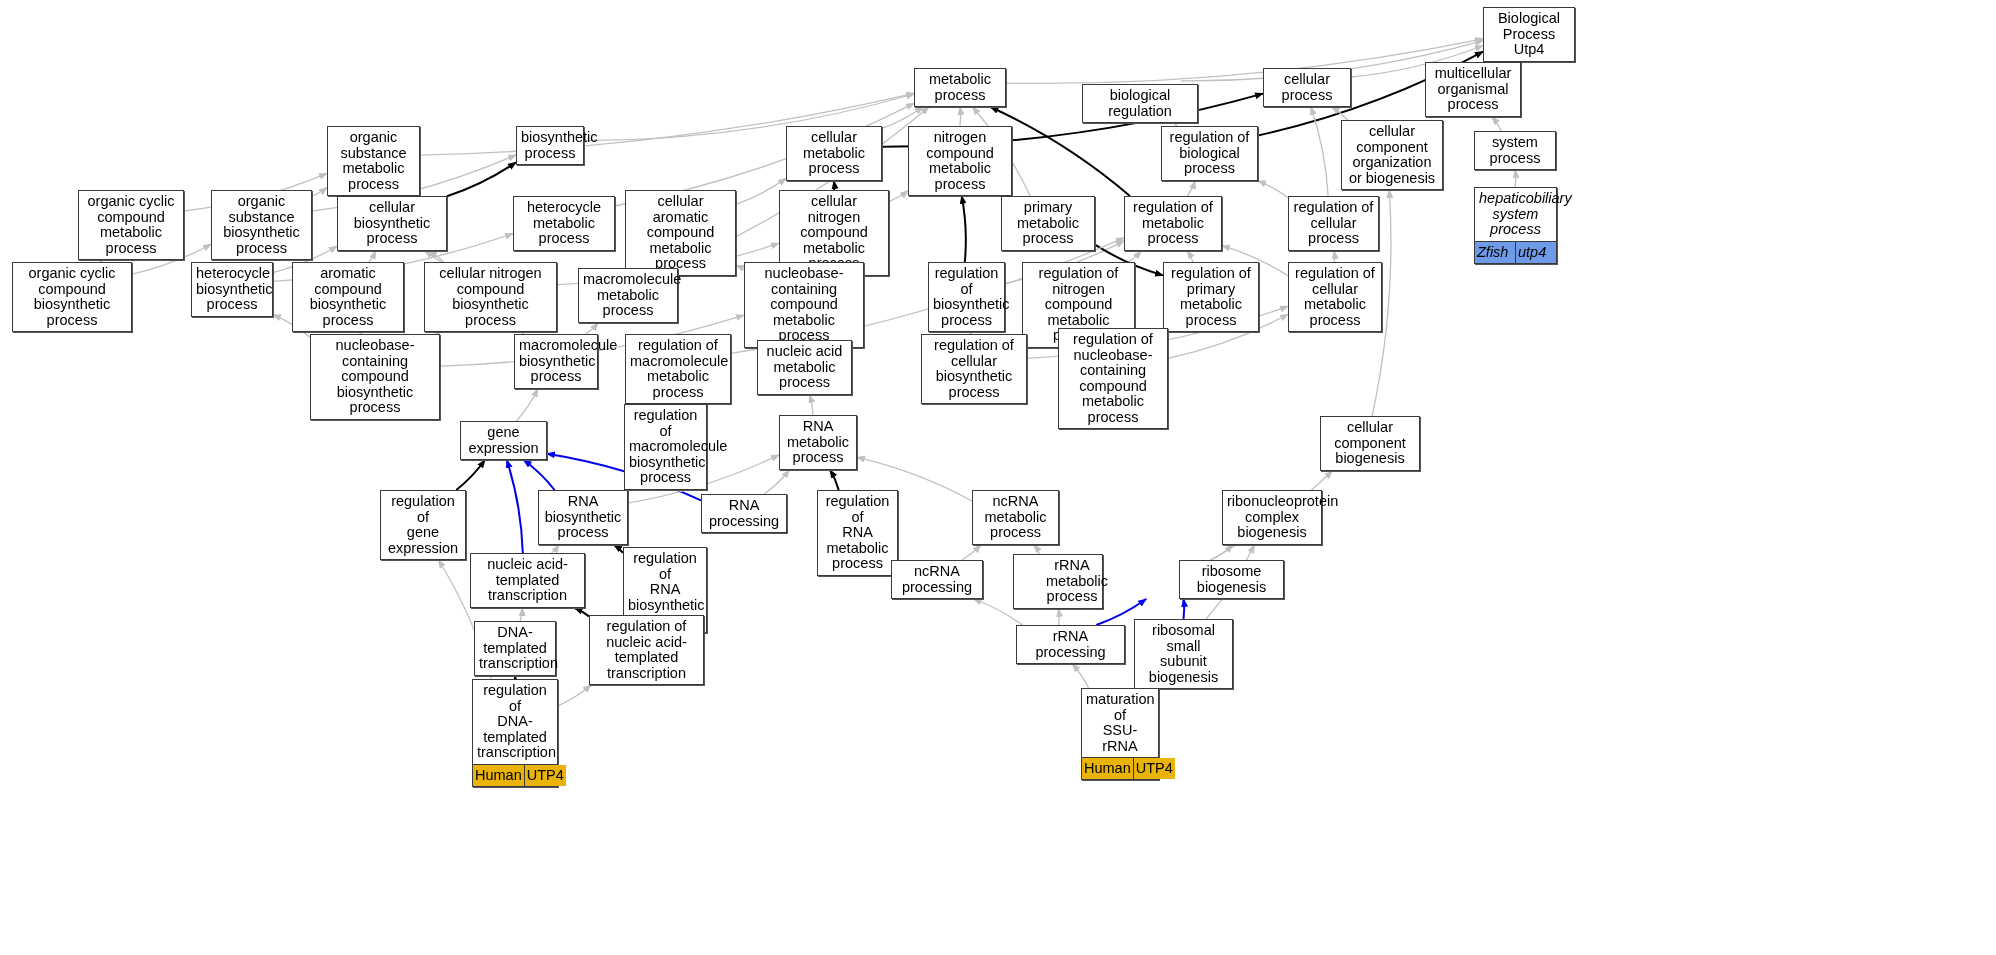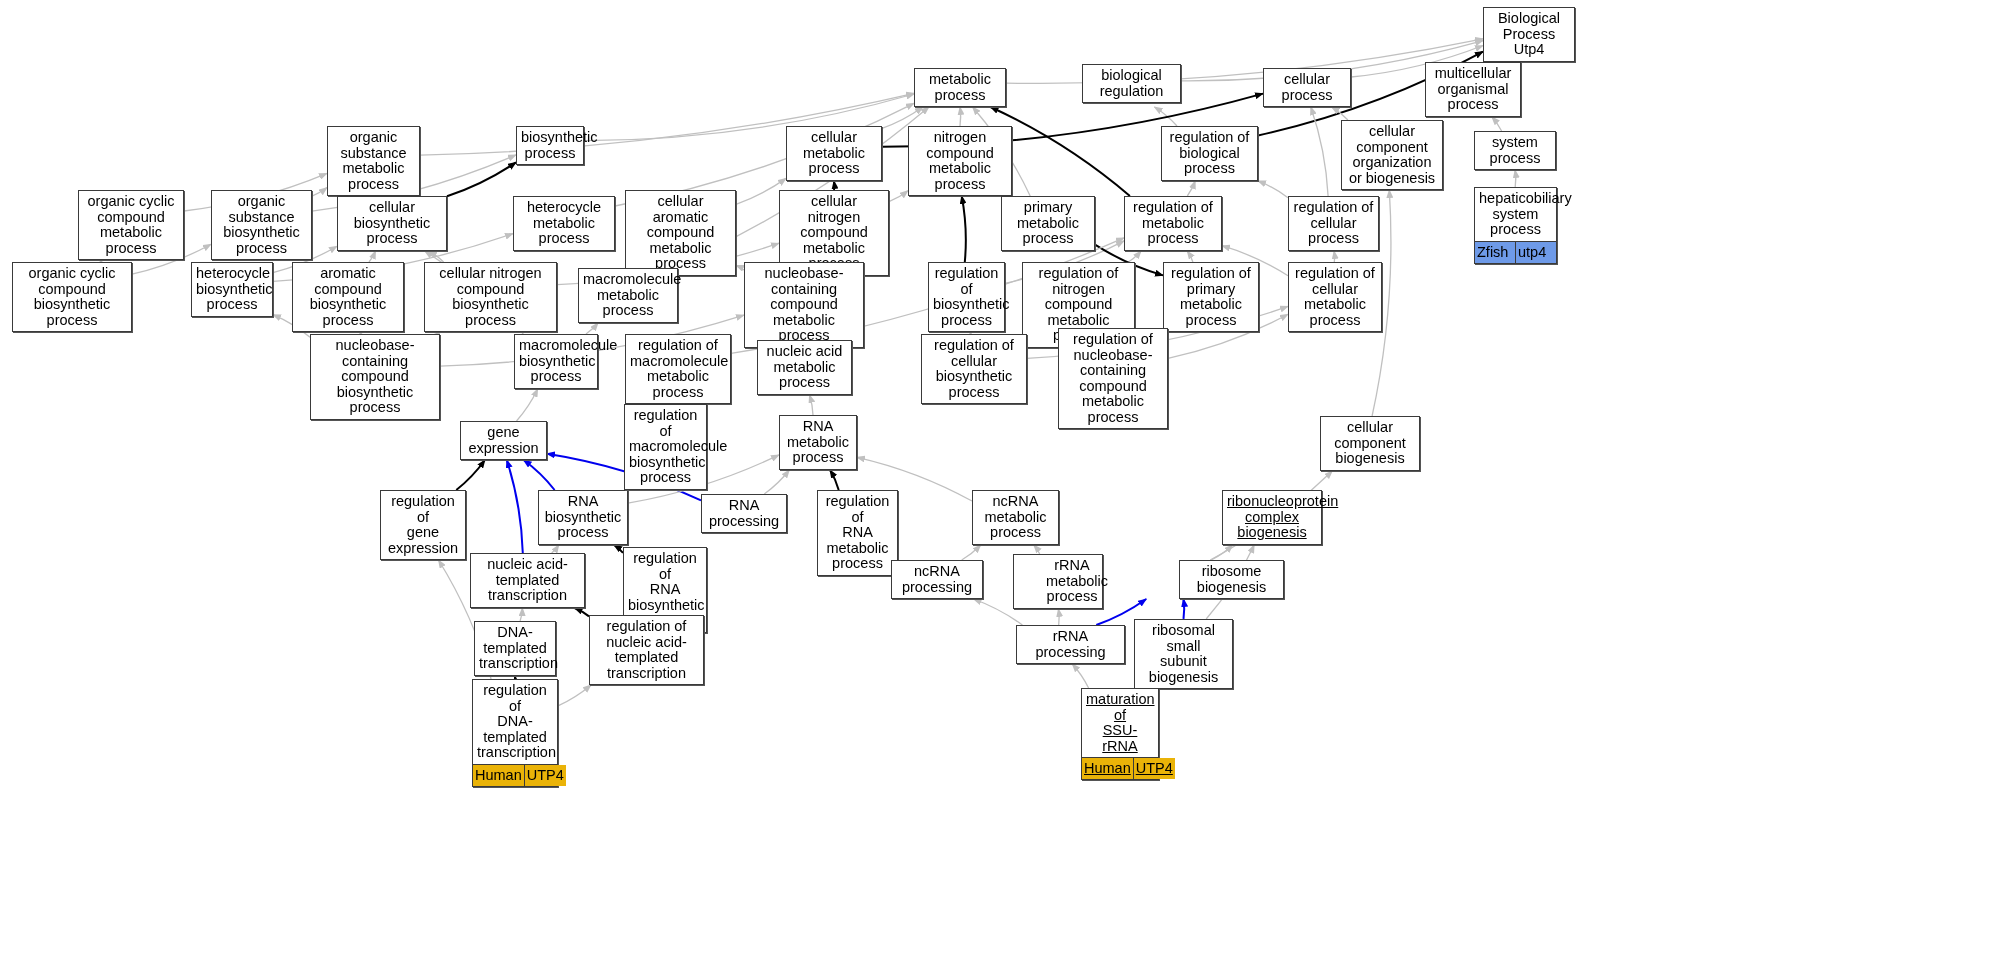--- a/index.html
+++ b/index.html
@@ -122,21 +122,21 @@
       <path d="M1088.6,688.0 Q1082.1,674.9 1072.3,664.0" fill="none" stroke="#c0c0c0" stroke-width="1.3" marker-end="url(#ah-default)"></path>
       <path d="M1156.5,688.0 Q1156.0,688.4 1155.7,689.0" fill="none" stroke="#0000ee" stroke-width="2" marker-end="url(#ah-blue)"></path>
     </svg>
 <div class="node" style="left: 1483px; top: 7px; width: 92px; min-height: 37px;">
       <div class="lbl">Biological Process
 Utp4</div>
     </div>
     <div class="node" style="left: 914px; top: 68px; width: 92px; min-height: 23px;">
       <div class="lbl">metabolic process</div>
     </div>
-    <div class="node" style="left: 1082px; top: 64px; width: 99px; min-height: 23px;">
+    <div class="node" style="left: 1082px; top: 84px; width: 116px; min-height: 23px;">
       <div class="lbl">biological regulation</div>
     </div>
     <div class="node" style="left: 1263px; top: 68px; width: 88px; min-height: 23px;">
       <div class="lbl">cellular process</div>
     </div>
     <div class="node" style="left: 1425px; top: 62px; width: 96px; min-height: 35px;">
       <div class="lbl">multicellular
 organismal process</div>
     </div>
     <div class="node" style="left: 327px; top: 126px; width: 93px; min-height: 35px;">
@@ -200,21 +200,21 @@
 process</div>
     </div>
     <div class="node" style="left: 1124px; top: 196px; width: 98px; min-height: 35px;">
       <div class="lbl">regulation of
 metabolic process</div>
     </div>
     <div class="node" style="left: 1288px; top: 196px; width: 91px; min-height: 35px;">
       <div class="lbl">regulation of
 cellular process</div>
     </div>
-    <div class="node" style="left: 1474px; top: 187px; width: 83px; min-height: 48px;">
+    <div class="node" style="left: 1474px; top: 187px; width: 83px; min-height: 48px; font-style: italic;">
       <div class="lbl">hepaticobiliary
 system process</div>
       <div class="gene zfish">
         <span>Zfish</span>
         <span>utp4</span>
       </div>
     </div>
     <div class="node" style="left: 12px; top: 262px; width: 120px; min-height: 48px;">
       <div class="lbl">organic cyclic
 compound biosynthetic
@@ -318,21 +318,21 @@
     </div>
     <div class="node" style="left: 817px; top: 490px; width: 81px; min-height: 48px;">
       <div class="lbl">regulation of
 RNA metabolic
 process</div>
     </div>
     <div class="node" style="left: 972px; top: 490px; width: 87px; min-height: 35px;">
       <div class="lbl">ncRNA metabolic
 process</div>
     </div>
-    <div class="node" style="left: 1222px; top: 490px; width: 100px; min-height: 35px; text-decoration: underline;">
+    <div class="node" style="left: 1222px; top: 490px; width: 100px; min-height: 35px;">
       <div class="lbl">ribonucleoprotein
 complex biogenesis</div>
     </div>
     <div class="node" style="left: 470px; top: 553px; width: 115px; min-height: 35px;">
       <div class="lbl">nucleic acid-templated
 transcription</div>
     </div>
     <div class="node" style="left: 623px; top: 547px; width: 84px; min-height: 48px;">
       <div class="lbl">regulation of
 RNA biosynthetic
@@ -366,21 +366,21 @@
     </div>
     <div class="node" style="left: 472px; top: 679px; width: 86px; min-height: 48px;">
       <div class="lbl">regulation of
 DNA-templated
 transcription</div>
       <div class="gene human">
         <span>Human</span>
         <span>UTP4</span>
       </div>
     </div>
-    <div class="node" style="left: 1081px; top: 688px; width: 78px; min-height: 35px; text-decoration: underline;">
+    <div class="node" style="left: 1081px; top: 688px; width: 78px; min-height: 35px;">
       <div class="lbl">maturation of
 SSU-rRNA</div>
       <div class="gene human">
         <span>Human</span>
         <span>UTP4</span>
       </div>
     </div>
     <div class="node" style="left: 624px; top: 404px; width: 83px; min-height: 61px;">
       <div class="lbl">regulation of
 macromolecule

